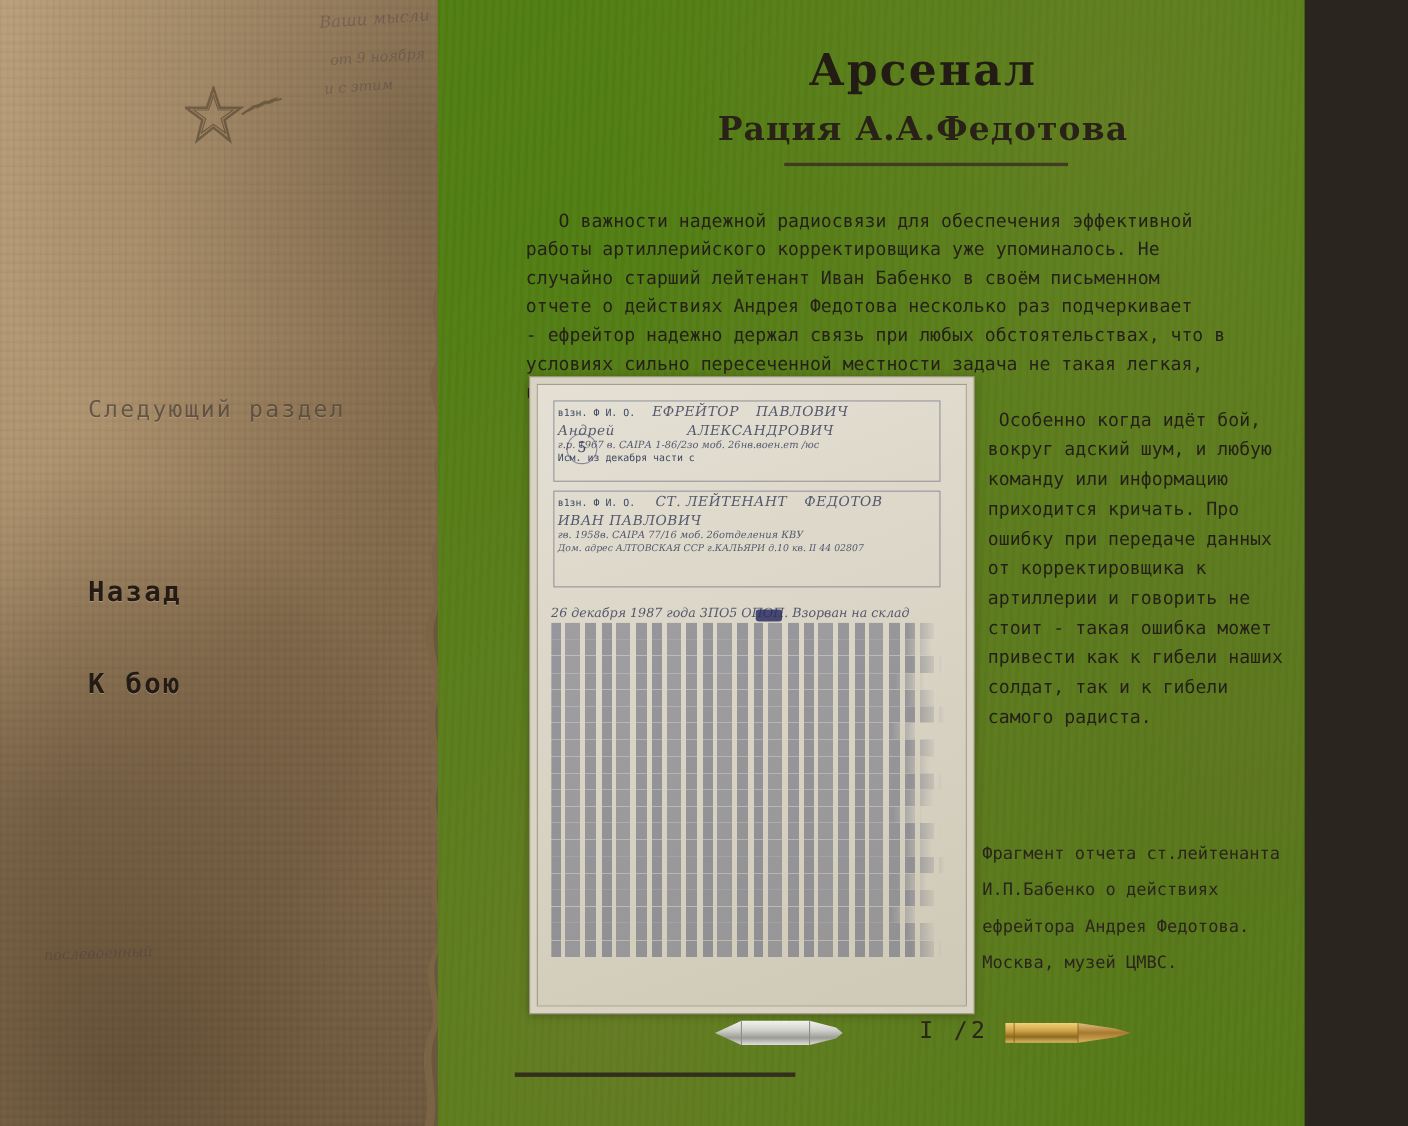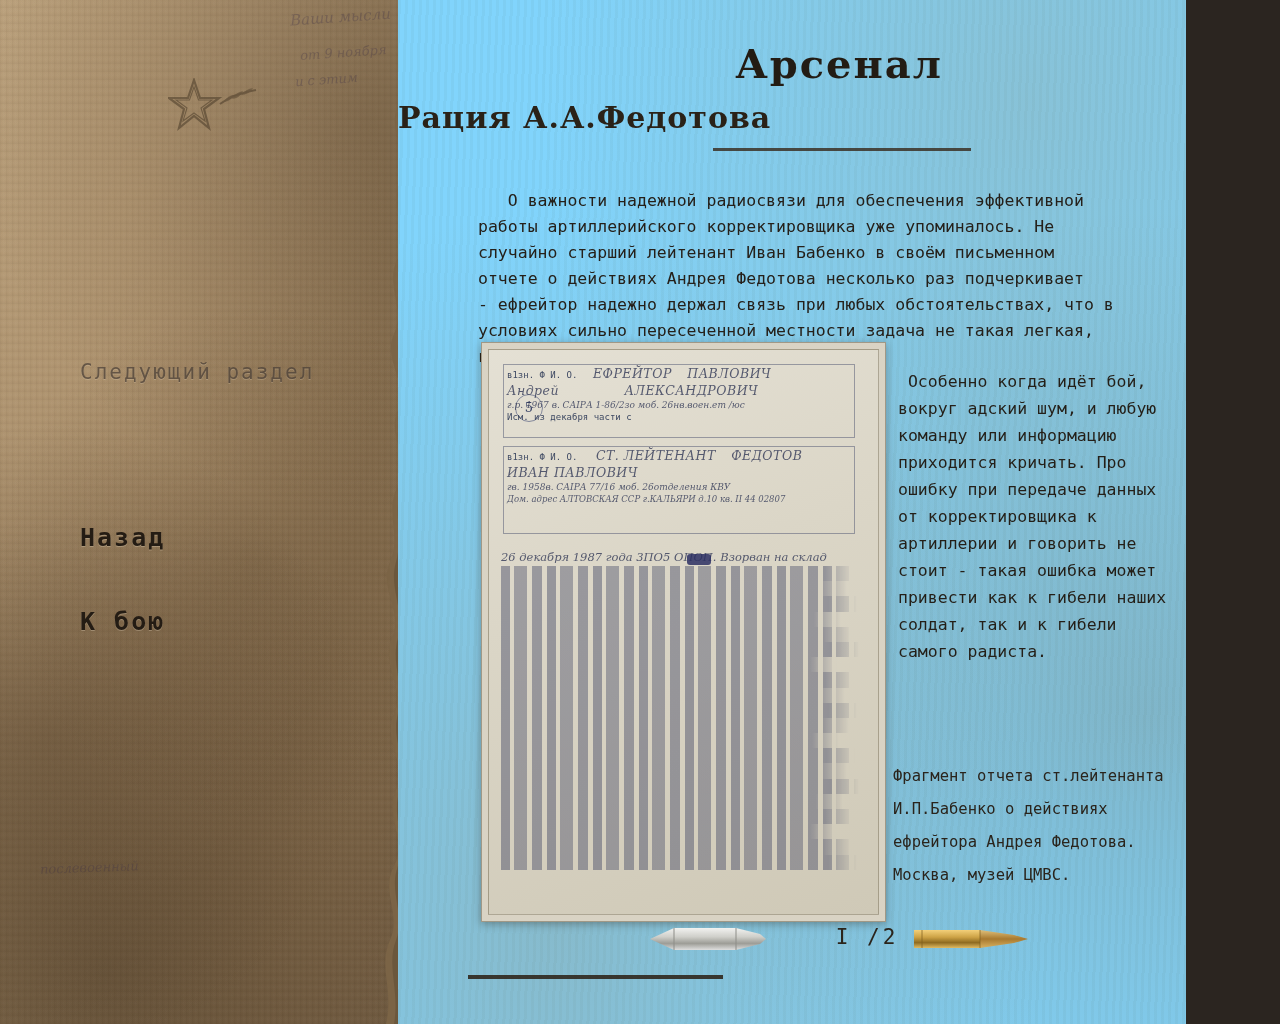--- a/index.html
+++ b/index.html
@@ -108,21 +108,21 @@
   }
 
   
   #right-panel {
     position: absolute;
     left: 398px; top: 0;
     width: 788px; height: 1024px;
     background:
       radial-gradient(ellipse at 60% 30%, #efe6d2 0%, #e6dac1 45%, #d8c9aa 75%, #c6b головой 100%),
       linear-gradient(135deg, #efe5d0, #ded0b2);
-    background-color: #7dd3fc;
+    background-color: #4d7c0f;
     overflow: hidden;
   }
   #right-panel .paper-tex {
     position: absolute; inset: 0;
     background:
       radial-gradient(ellipse at 80% 10%, rgba(160,130,85,0.22) 0%, rgba(160,130,85,0) 55%),
       radial-gradient(ellipse at 20% 90%, rgba(150,120,80,0.28) 0%, rgba(150,120,80,0) 55%),
       radial-gradient(ellipse at 95% 70%, rgba(120,95,60,0.25) 0%, rgba(120,95,60,0) 50%),
       repeating-linear-gradient(92deg, rgba(140,115,75,0.05) 0 3px, rgba(255,255,255,0.03) 3px 7px);
     pointer-events: none;
@@ -135,21 +135,21 @@
     text-align: center;
     font-family: "DejaVu Serif", serif;
     font-weight: bold;
     font-size: 40px;
     letter-spacing: 2px;
     color: #231c14;
   }
   #subtitle {
     position: absolute;
     left: 0; top: 100px; width: 882px;
-    text-align: left;
+    text-align: center;
     font-family: "DejaVu Serif", serif;
     font-weight: bold;
     font-size: 30px;
     letter-spacing: 1px;
     color: #2a2218;
   }
   #title-rule {
     position: absolute;
     left: 315px; top: 148px;
     width: 258px; height: 3px;

